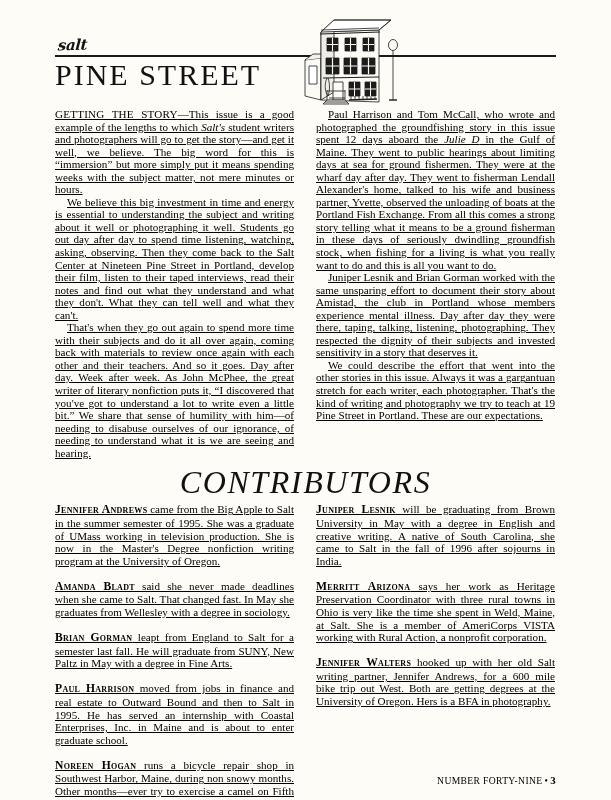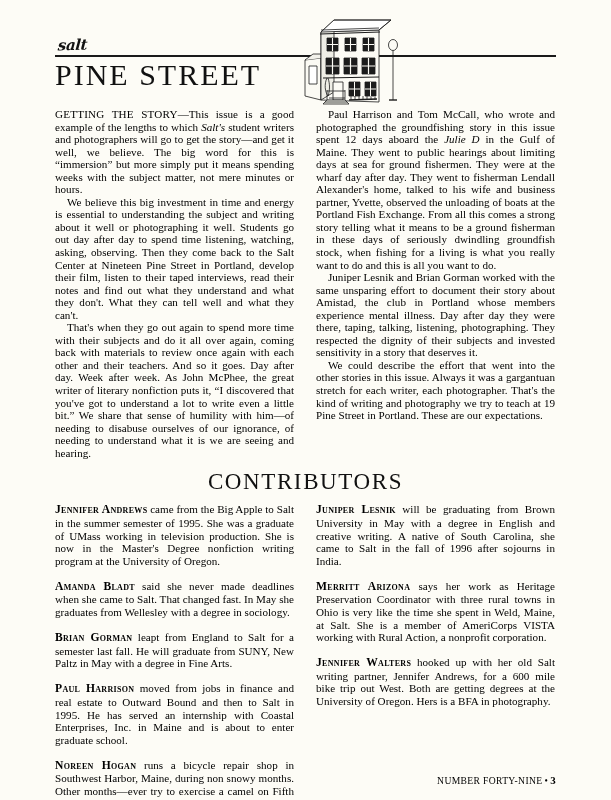--- a/index.html
+++ b/index.html
@@ -89,36 +89,38 @@
     width: 239px;
   }
   p {
     margin: 0;
     font-size: 11.1px;
     line-height: 12.55px;
     text-align: justify;
     text-indent: 12px;
     font-family: "Liberation Serif", "DejaVu Serif", serif;
     hyphens: auto;
+    text-decoration: underline;
   }
   p.first { text-indent: 0; }
   p .lead {
     letter-spacing: 0.2px;
   }
   em { font-style: italic; }
 
   
   .contrib-heading {
     text-align: center;
-    font-size: 23px;
+    font-size: 32px;
     letter-spacing: 1.6px;
     line-height: 30px;
     margin: 8px 0 6px 0;
     font-family: "Liberation Serif", "DejaVu Serif", serif;
     color: #111111;
+    font-style: italic;
   }
 
   .bio {
     margin: 0 0 12.5px 0;
     font-size: 11.1px;
     line-height: 12.6px;
     text-align: justify;
     text-indent: 0;
   }
   .bio .name {

